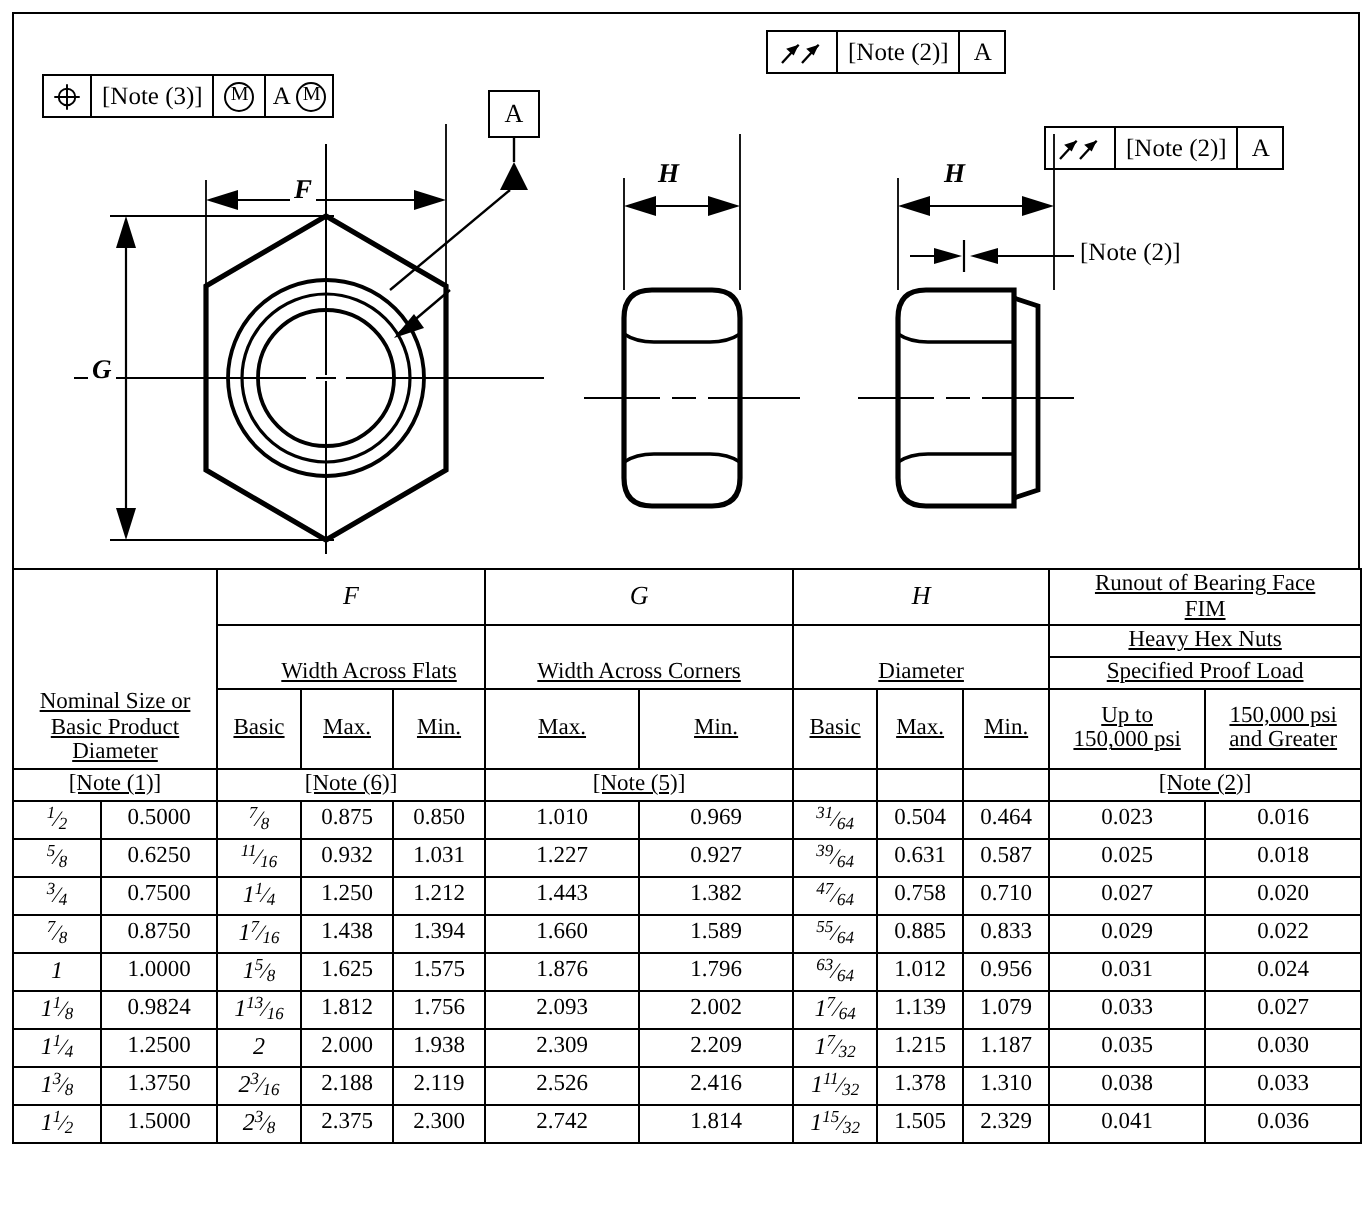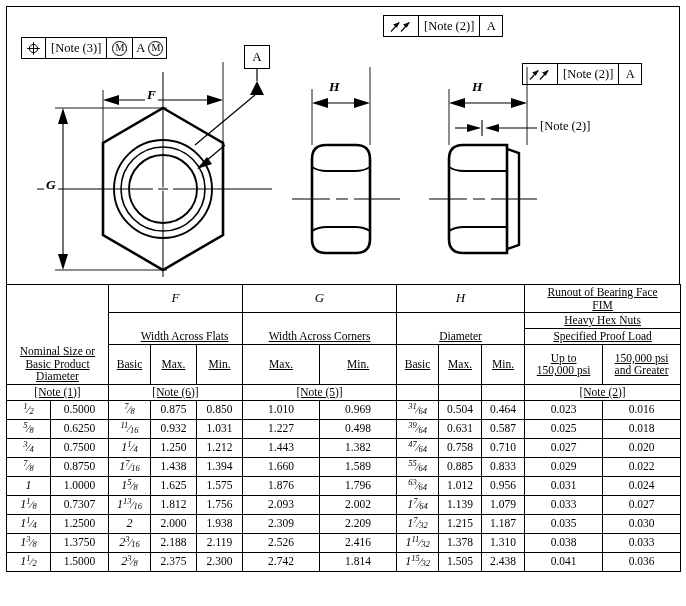--- a/index.html
+++ b/index.html
@@ -350,21 +350,21 @@
           <td class="data">0.023</td>
           <td class="data">0.016</td>
         </tr>
         <tr>
           <td class="data"><span class="mixfrac"><sup class="fr">5</sup><span class="sl">⁄</span><sub class="fr">8</sub></span></td>
           <td class="data">0.6250</td>
           <td class="data"><span class="mixfrac"><sup class="fr">11</sup><span class="sl">⁄</span><sub class="fr">16</sub></span></td>
           <td class="data">0.932</td>
           <td class="data">1.031</td>
           <td class="data">1.227</td>
-          <td class="data">0.498</td>
+          <td class="data">0.927</td>
           <td class="data"><span class="mixfrac"><sup class="fr">39</sup><span class="sl">⁄</span><sub class="fr">64</sub></span></td>
           <td class="data">0.631</td>
           <td class="data">0.587</td>
           <td class="data">0.025</td>
           <td class="data">0.018</td>
         </tr>
         <tr>
           <td class="data"><span class="mixfrac"><sup class="fr">3</sup><span class="sl">⁄</span><sub class="fr">4</sub></span></td>
           <td class="data">0.7500</td>
           <td class="data"><span class="mixfrac">1<sup class="fr">1</sup><span class="sl">⁄</span><sub class="fr">4</sub></span></td>
@@ -401,21 +401,21 @@
           <td class="data">1.876</td>
           <td class="data">1.796</td>
           <td class="data"><span class="mixfrac"><sup class="fr">63</sup><span class="sl">⁄</span><sub class="fr">64</sub></span></td>
           <td class="data">1.012</td>
           <td class="data">0.956</td>
           <td class="data">0.031</td>
           <td class="data">0.024</td>
         </tr>
         <tr>
           <td class="data"><span class="mixfrac">1<sup class="fr">1</sup><span class="sl">⁄</span><sub class="fr">8</sub></span></td>
-          <td class="data">0.7307</td>
+          <td class="data">0.9824</td>
           <td class="data"><span class="mixfrac">1<sup class="fr">13</sup><span class="sl">⁄</span><sub class="fr">16</sub></span></td>
           <td class="data">1.812</td>
           <td class="data">1.756</td>
           <td class="data">2.093</td>
           <td class="data">2.002</td>
           <td class="data"><span class="mixfrac">1<sup class="fr">7</sup><span class="sl">⁄</span><sub class="fr">64</sub></span></td>
           <td class="data">1.139</td>
           <td class="data">1.079</td>
           <td class="data">0.033</td>
           <td class="data">0.027</td>
@@ -451,19 +451,19 @@
         <tr>
           <td class="data"><span class="mixfrac">1<sup class="fr">1</sup><span class="sl">⁄</span><sub class="fr">2</sub></span></td>
           <td class="data">1.5000</td>
           <td class="data"><span class="mixfrac">2<sup class="fr">3</sup><span class="sl">⁄</span><sub class="fr">8</sub></span></td>
           <td class="data">2.375</td>
           <td class="data">2.300</td>
           <td class="data">2.742</td>
           <td class="data">1.814</td>
           <td class="data"><span class="mixfrac">1<sup class="fr">15</sup><span class="sl">⁄</span><sub class="fr">32</sub></span></td>
           <td class="data">1.505</td>
-          <td class="data">2.438</td>
+          <td class="data">2.329</td>
           <td class="data">0.041</td>
           <td class="data">0.036</td>
         </tr>
       </tbody>
 </table>
 </div>
 
 </body></html>

